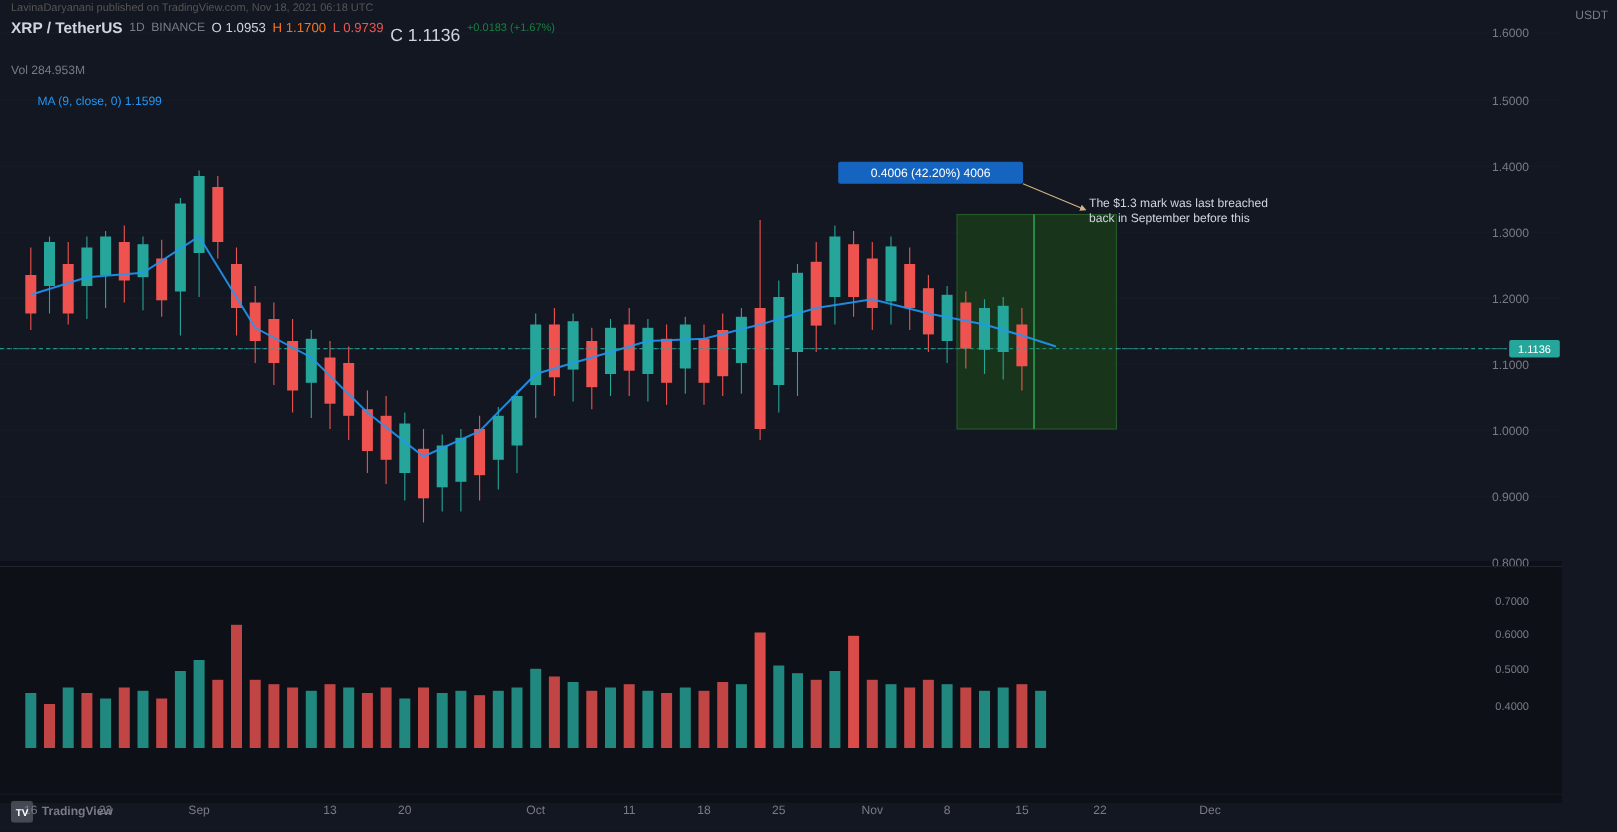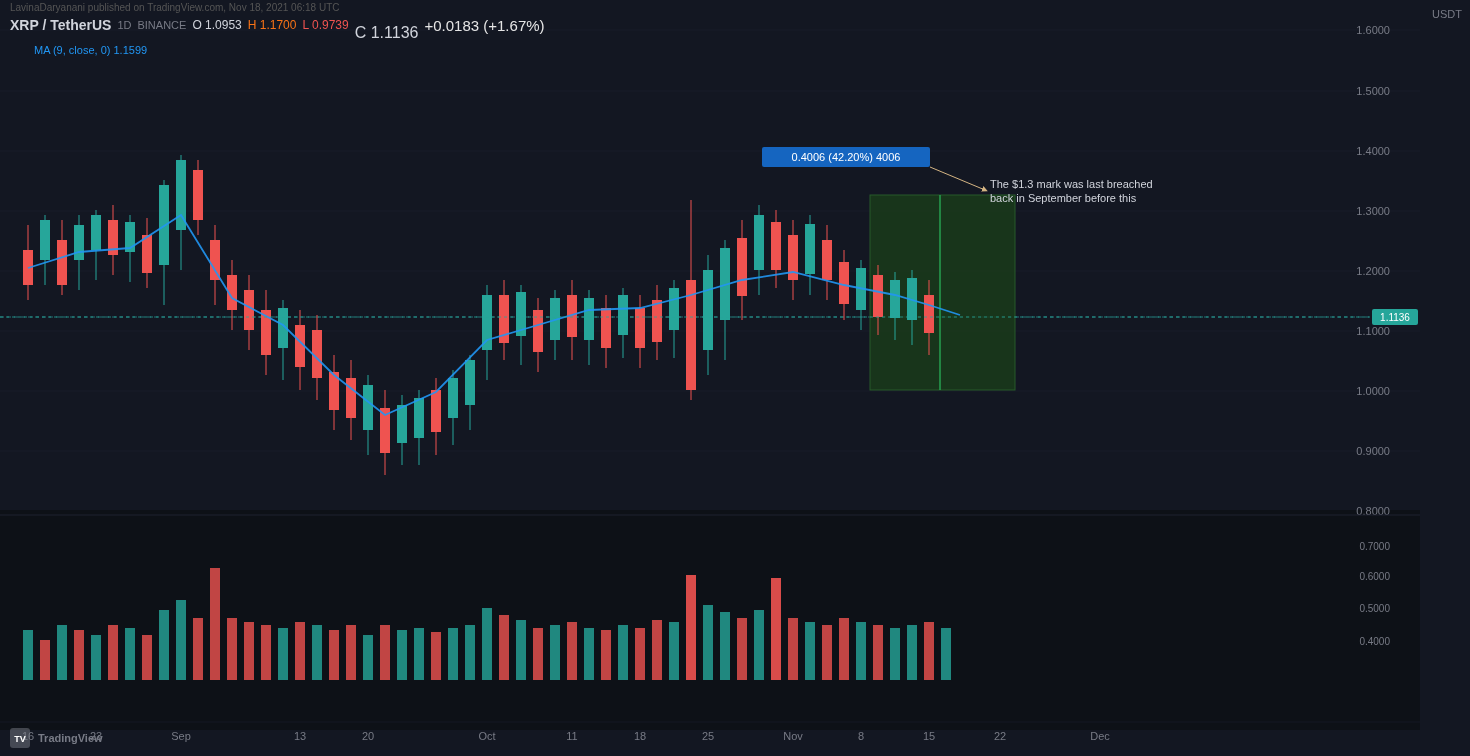--- a/index.html
+++ b/index.html
@@ -19,38 +19,38 @@
       background: #131722;
     }
 
     #top-bar {
       position: absolute;
       top: 8px;
       left: 10px;
       right: 10px;
       display: flex;
       flex-direction: column;
-      gap: 2px;
+      gap: 16px;
       z-index: 10;
     }
 
     #symbol-row {
       display: flex;
       align-items: center;
       gap: 6px;
       font-size: 13px;
     }
 
     .symbol-name { color: #d1d4dc; font-weight: bold; font-size: 14px; }
     .symbol-detail { color: #787b86; font-size: 11px; }
     .ohlc-o { color: #d1d4dc; font-size: 12px; }
     .ohlc-h { color: #f97316; font-size: 12px; }
     .ohlc-l { color: #ef5350; font-size: 12px; }
     .ohlc-c { color: #d1d4dc; font-size: 16px; margin-top: 16px; }
-    .ohlc-change { color: #e5e5e5; font-size: 15px; }
+    .ohlc-change { color: #15803d; font-size: 10px; }
 
     #ma-row {
       font-size: 11px;
       color: #2196f3;
       padding-left: 24px;
     }
 
     #vol-row {
       font-size: 11px;
       color: #787b86;
@@ -96,20 +96,23 @@
   <div id="top-bar">
     <div id="symbol-row">
       <span class="symbol-name">XRP / TetherUS</span>
       <span class="symbol-detail">1D</span>
       <span class="symbol-detail">BINANCE</span>
       <span class="ohlc-o">O <span>1.0953</span></span>
       <span class="ohlc-h">H <span>1.1700</span></span>
       <span class="ohlc-l">L <span>0.9739</span></span>
       <span class="ohlc-c">C <span>1.1136</span></span>
       <span class="ohlc-change">+0.0183 (+1.67%)</span>
+    </div>
+    <div id="vol-row">
+      <span>Vol</span> <span>284.953M</span>
     </div>
     <div id="ma-row">
       <span>MA (9, close, 0)</span> <span>1.1599</span>
     </div>
   </div>
 
   <div style="position:absolute;top:2px;left:10px;font-size:10px;color:#555;z-index:10;">LavinaDaryanani published on TradingView.com, Nov 18, 2021 06:18 UTC</div>
 
   <div id="usdt-label">USDT</div>
 

